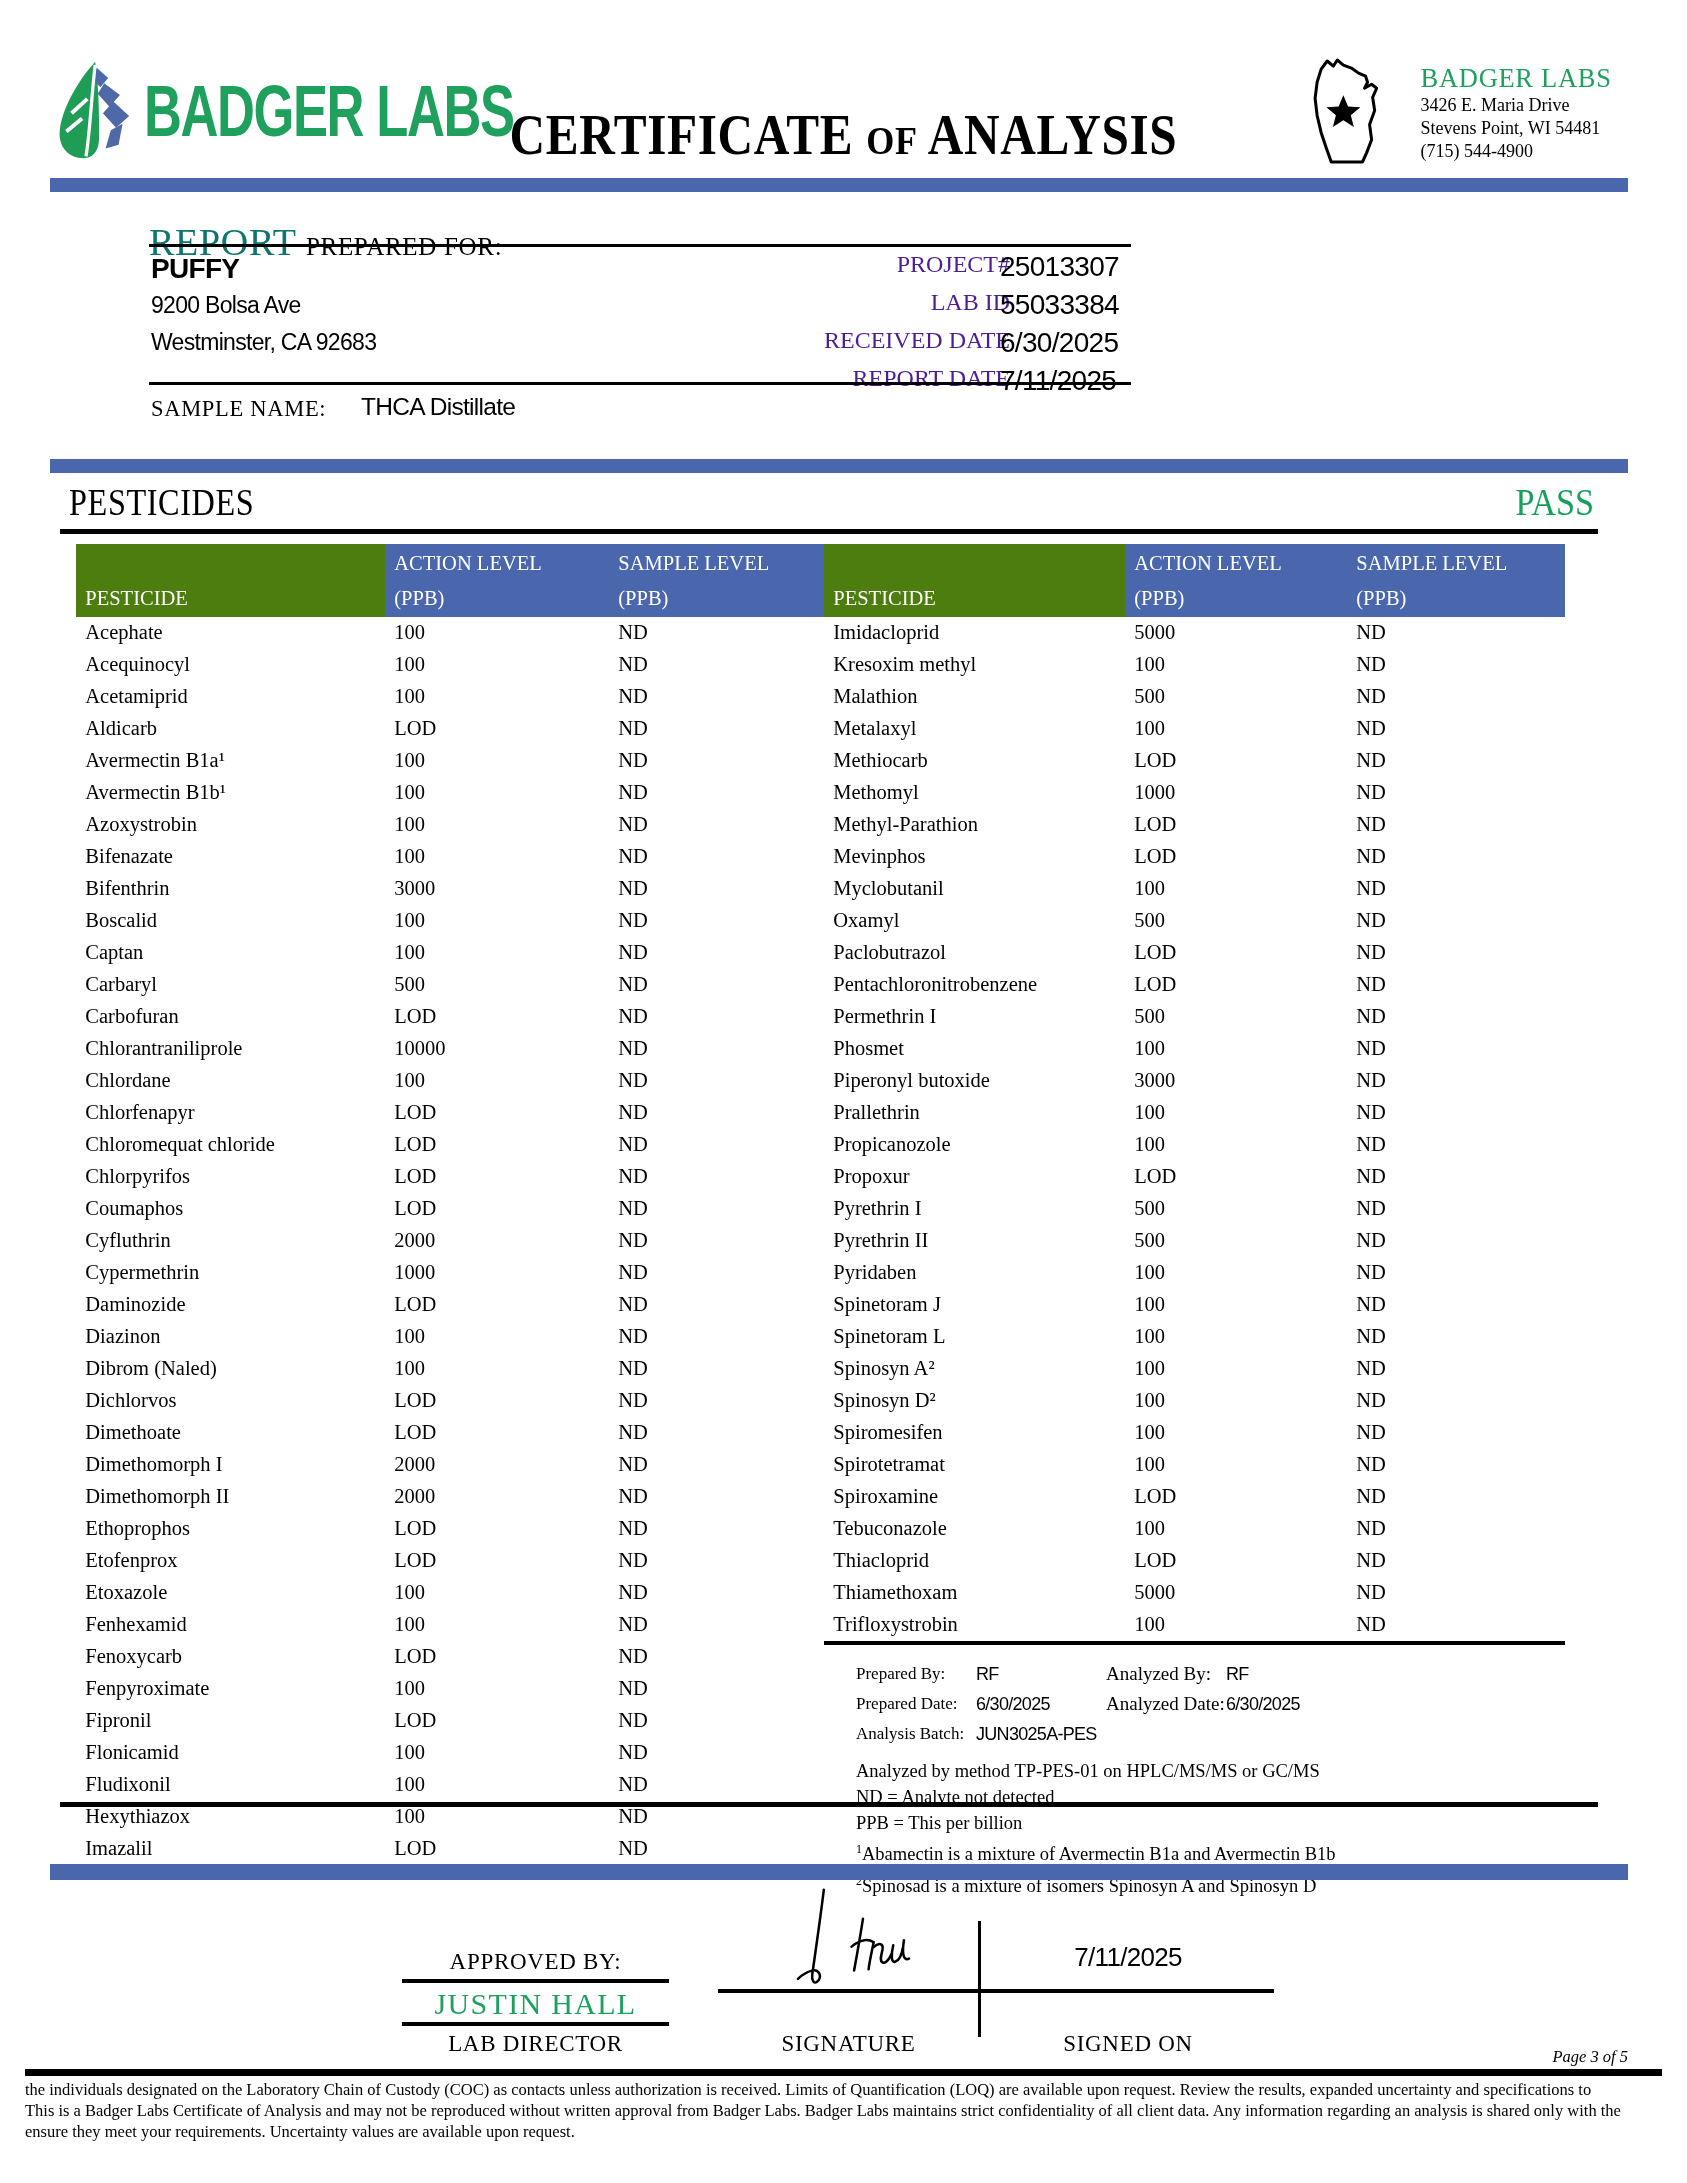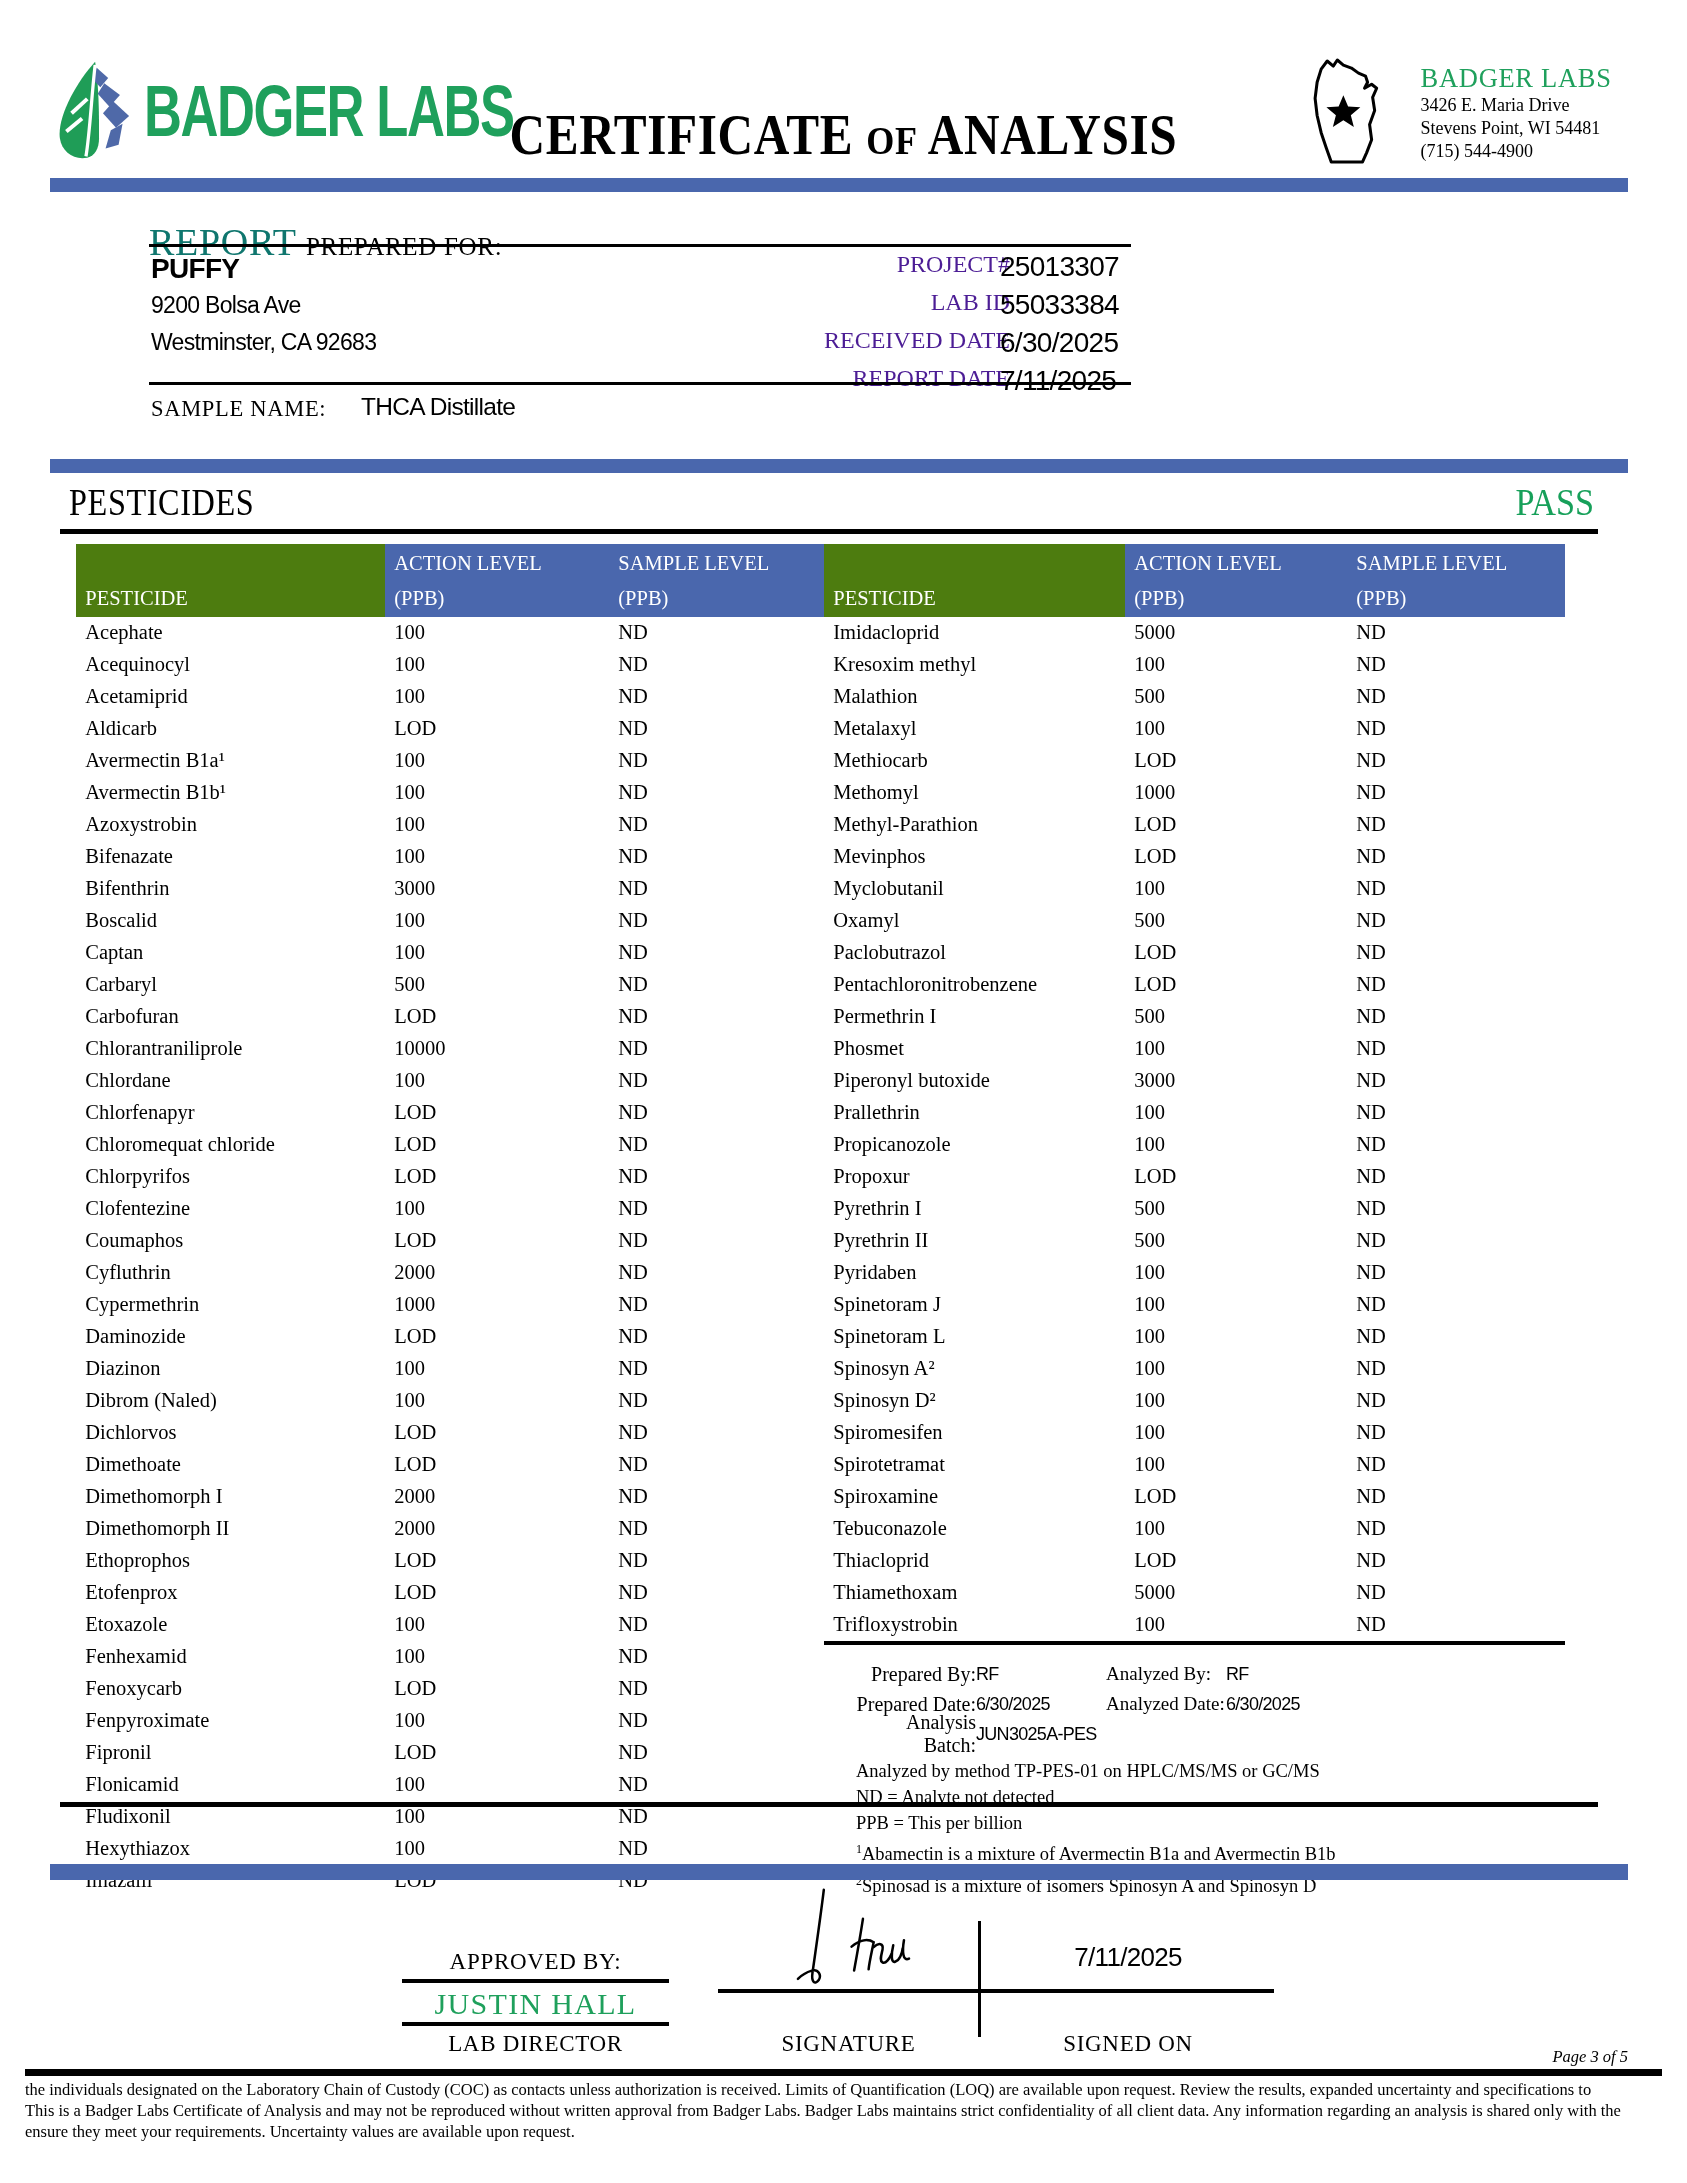--- a/index.html
+++ b/index.html
@@ -58,21 +58,21 @@
                padding:0 0 6.6px 9.3px; font-size:20.5px; height:66px; }
   .ptable th.green { background:#4d7c0f;margin-left:8px; }
   .ptable th.blue  { background:#4a67ad; }
   .th-top { margin-bottom:12px; }
   .ptable td { height:30px; font-size:20.5px; padding-left:9.3px; vertical-align:middle;
                white-space:nowrap; }
 
   
   #notes { margin-top:14.6px; padding-left:32px; }
   .meta-row { display:flex; height:30px; align-items:center; }
-  .m-label  { width:120px; font-size:20px;text-align:right; }
+  .m-label  { width:120px; font-size:17px; }
   .m-value  { width:130px; font-size:18px; font-family:"Liberation Sans", sans-serif; letter-spacing:-0.7px; }
   .m-label2 { width:120px; font-size:19px; }
   .m-value2 { font-size:18px; font-family:"Liberation Sans", sans-serif; letter-spacing:-0.7px; }
   .note-lines { margin-top:9.3px; }
   .note-line, .footnote { font-size:18.5px; line-height:26px; white-space:nowrap; }
   .footnote sup { font-size:12px; }
 
   
   .abs { position:absolute; }
   .appr-label { left:402px; top:1949px; width:267px; text-align:center; font-size:23px; letter-spacing:0.7px; }
@@ -266,25 +266,20 @@
           <td>ND</td>
         </tr>
         <tr>
           <td>Chloromequat chloride</td>
           <td>LOD</td>
           <td>ND</td>
         </tr>
         <tr>
           <td>Chlorpyrifos</td>
           <td>LOD</td>
-          <td>ND</td>
-        </tr>
-        <tr>
-          <td>Clofentezine</td>
-          <td>100</td>
           <td>ND</td>
         </tr>
         <tr>
           <td>Coumaphos</td>
           <td>LOD</td>
           <td>ND</td>
         </tr>
         <tr>
           <td>Cyfluthrin</td>
           <td>2000</td>

